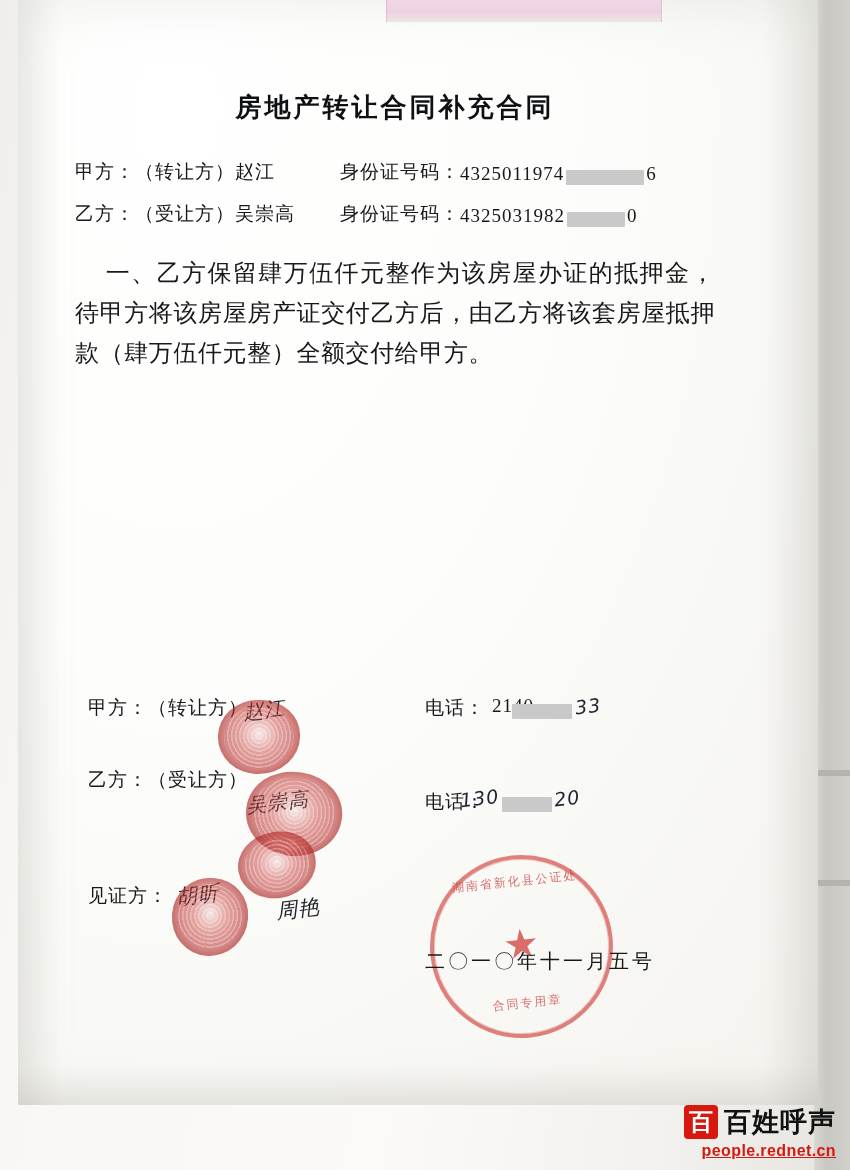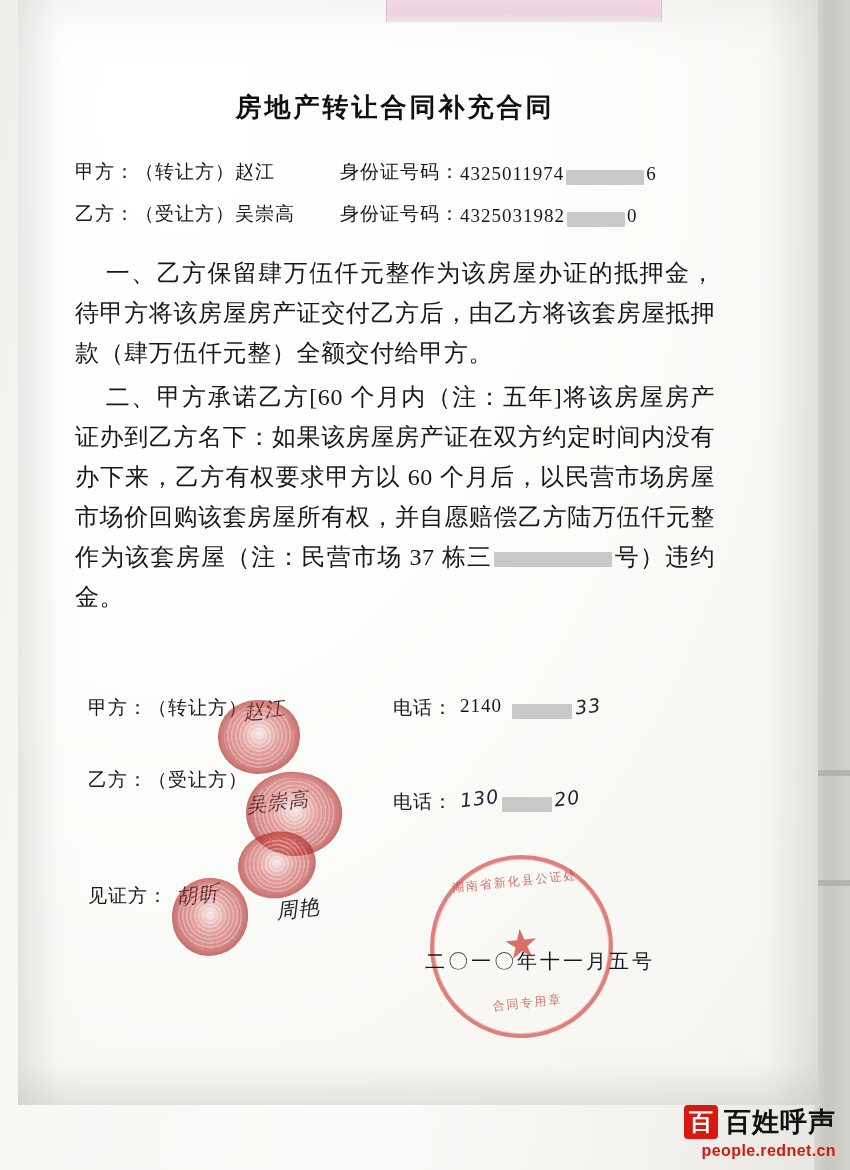--- a/index.html
+++ b/index.html
@@ -125,21 +125,21 @@
     width: 620px;
     font-size: 19px;
     letter-spacing: 1px;
     color: #16181c;
   }
   .sig-row {
     position: relative;
     height: 72px;
   }
   .sig-label { position: absolute; left: 0; top: 0; }
-  .phone { position: absolute; top: 0; }
+  .phone { position: absolute; top: 0; margin-left: 32px; }
   .hand {
     font-family: "DejaVu Sans", sans-serif;
     color: #1b2430;
     font-style: italic;
     transform: rotate(-7deg);
     display: inline-block;
   }
   .hand-blue {
     color: #20242b;
   }
@@ -247,20 +247,21 @@
     letter-spacing: 1px;
     font-family: Liberation Serif, serif;
   }
   .logo-url {
     font-size: 16px;
     font-weight: bold;
     color: #d6180f;
     font-family: "Liberation Sans", sans-serif;
     letter-spacing: 0.4px;
     margin-top: 2px;
+    text-decoration: underline;
   }
 </style>
 </head>
 <body>
 
 <div id="page">
 
   <div class="gutter">
     <div class="gutter-line" style="top:770px;"></div>
     <div class="gutter-line" style="top:880px;"></div>
@@ -290,23 +291,20 @@
         <span>4325031982</span>
         <span class="redact r-b"></span>
         <span>0</span>
       </div>
     </div>
 
     <p class="para first">
       <span class="indent"></span><span>一、</span><span>乙方保留肆万伍仟元整作为该房屋办证的抵押金，待甲方将该房屋房产证交付乙方后，由乙方将该套房屋抵押款（肆万伍仟元整）全额交付给甲方。</span>
     </p>
 
-    <p class="para">
-      <span class="indent"></span><span>二、</span><span>甲方承诺乙方[60 个月内（注：五年]将该房屋房产证办到乙方名下：如果该房屋房产证在双方约定时间内没有办下来，乙方有权要求甲方以 60 个月后，以民营市场房屋市场价回购该套房屋所有权，并自愿赔偿乙方陆万伍仟元整作为该套房屋（注：民营市场 37 栋三</span><span class="redact" style="width:118px;"></span><span>号）违约金。</span>
-    </p>
 
   </div>
 
   <div class="sig-block">
 
     <div class="sig-row">
       <span class="sig-label">甲方：（转让方）</span>
       <span class="hand hand-blue" style="position:absolute; left:155px; top:2px; font-size:20px;">赵江</span>
       <span class="phone" style="left:305px;">电话：</span>
       <span class="phone" style="left:372px;">2140</span>

